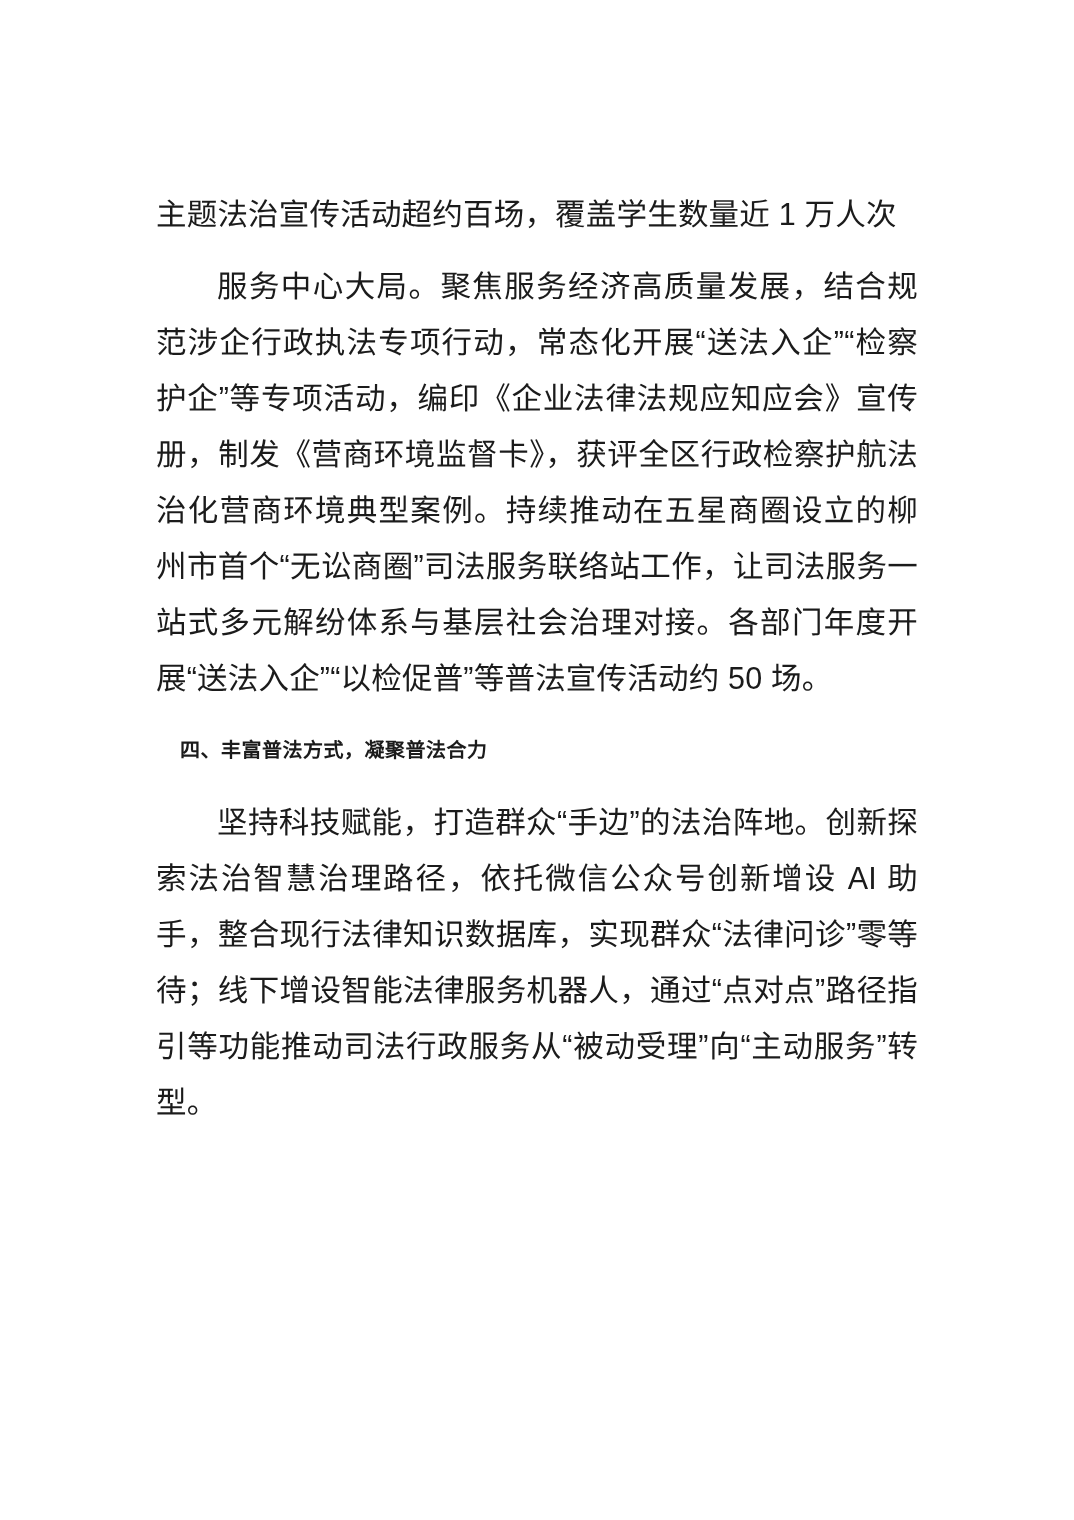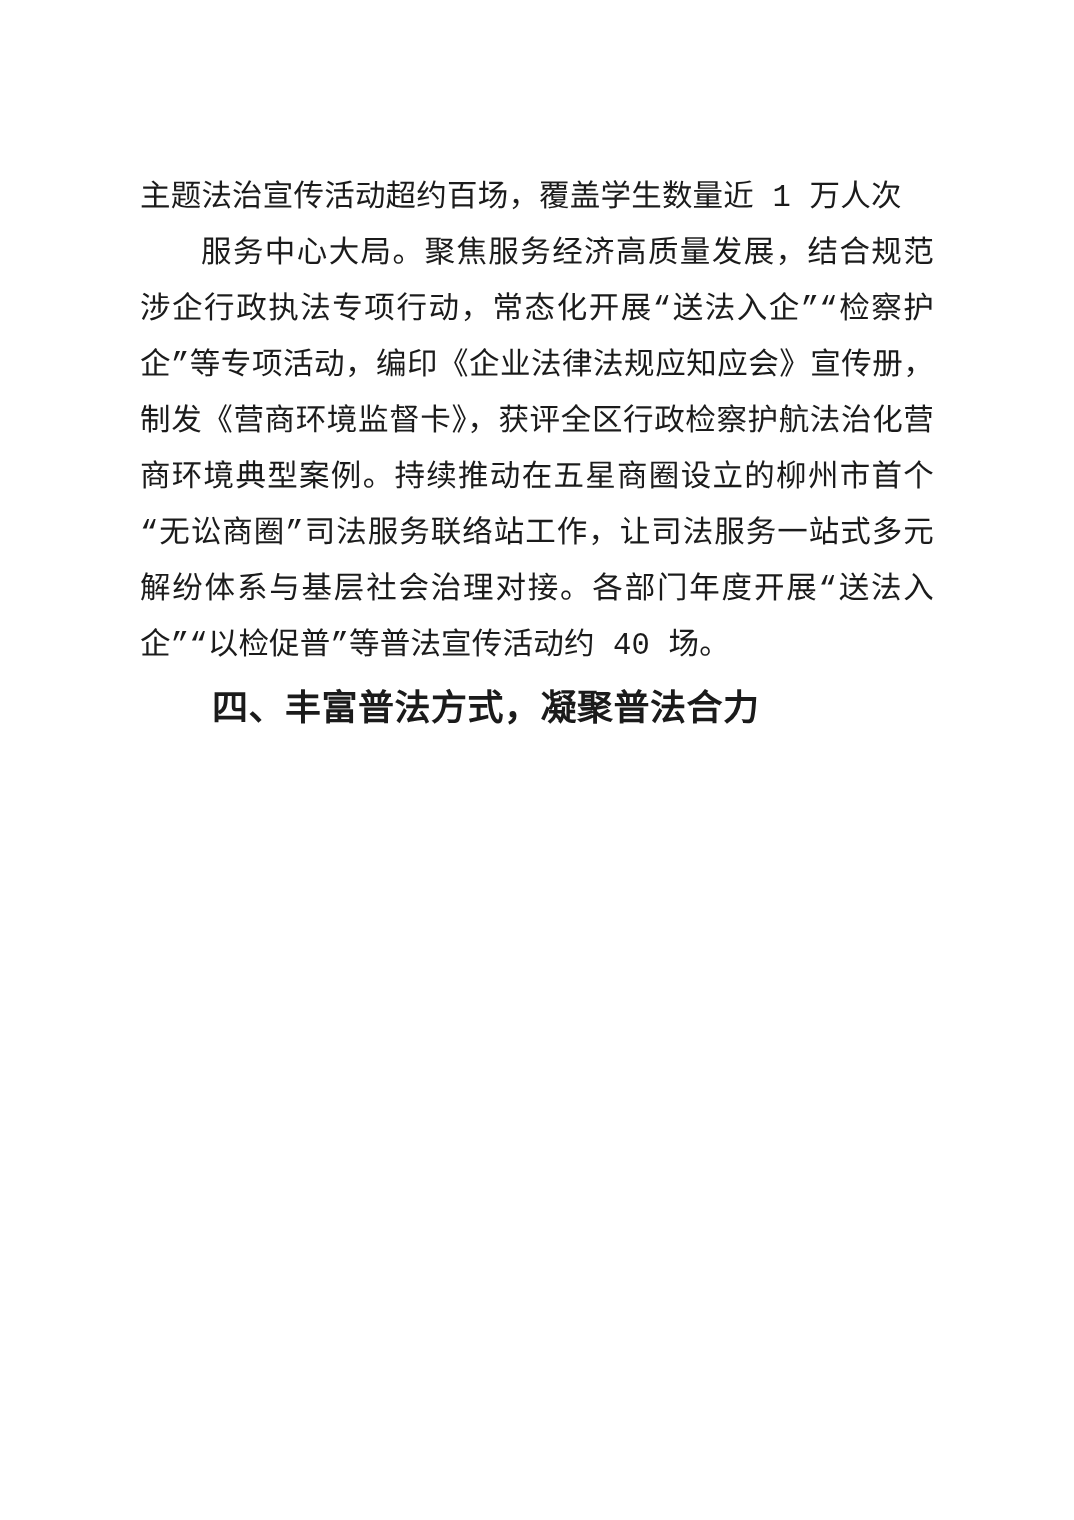--- a/index.html
+++ b/index.html
@@ -23,39 +23,40 @@
     background: #ffffff;
   }
   .doc-body {
     font-size: 30.5px;
     line-height: 56px;
     text-align: justify;
     text-justify: inter-ideograph;
     letter-spacing: 0.2px;
   }
   p.para {
-    margin: 0;
+    margin: 16px;
     text-indent: 2em;
-    font-family: Liberation Mono, monospace;
+    font-family: Liberation Sans, sans-serif;
   }
   p.para.no-indent {
     text-indent: 0;
   }
   h2.section-heading {
     margin: 6px 0 0 0;
     text-indent: 2em;
-    font-size: 36px;
+    font-size: 20px;
     line-height: 56px;
     font-weight: bold;
     font-family: "DejaVu Sans", "Liberation Sans", sans-serif;
     letter-spacing: 0.5px;
   }
 </style>
 </head>
 <body>
 
 <div class="page">
   <div class="doc-body">
     <p class="para no-indent">主题法治宣传活动超约百场，覆盖学生数量近 1 万人次</p>
-    <p class="para">服务中心大局。聚焦服务经济高质量发展，结合规范涉企行政执法专项行动，常态化开展“送法入企”“检察护企”等专项活动，编印《企业法律法规应知应会》宣传册，制发《营商环境监督卡》，获评全区行政检察护航法治化营商环境典型案例。持续推动在五星商圈设立的柳州市首个“无讼商圈”司法服务联络站工作，让司法服务一站式多元解纷体系与基层社会治理对接。各部门年度开展“送法入企”“以检促普”等普法宣传活动约 40 场。</p>
+    <p class="para">服务中心大局。聚焦服务经济高质量发展，结合规范涉企行政执法专项行动，常态化开展“送法入企”“检察护企”等专项活动，编印《企业法律法规应知应会》宣传册，制发《营商环境监督卡》，获评全区行政检察护航法治化营商环境典型案例。持续推动在五星商圈设立的柳州市首个“无讼商圈”司法服务联络站工作，让司法服务一站式多元解纷体系与基层社会治理对接。各部门年度开展“送法入企”“以检促普”等普法宣传活动约 50 场。</p>
     <h2 class="section-heading">四、丰富普法方式，凝聚普法合力</h2>
+    <p class="para">坚持科技赋能，打造群众“手边”的法治阵地。创新探索法治智慧治理路径，依托微信公众号创新增设 AI 助手，整合现行法律知识数据库，实现群众“法律问诊”零等待；线下增设智能法律服务机器人，通过“点对点”路径指引等功能推动司法行政服务从“被动受理”向“主动服务”转型。</p>
   </div>
 </div>
 
 </body></html>

